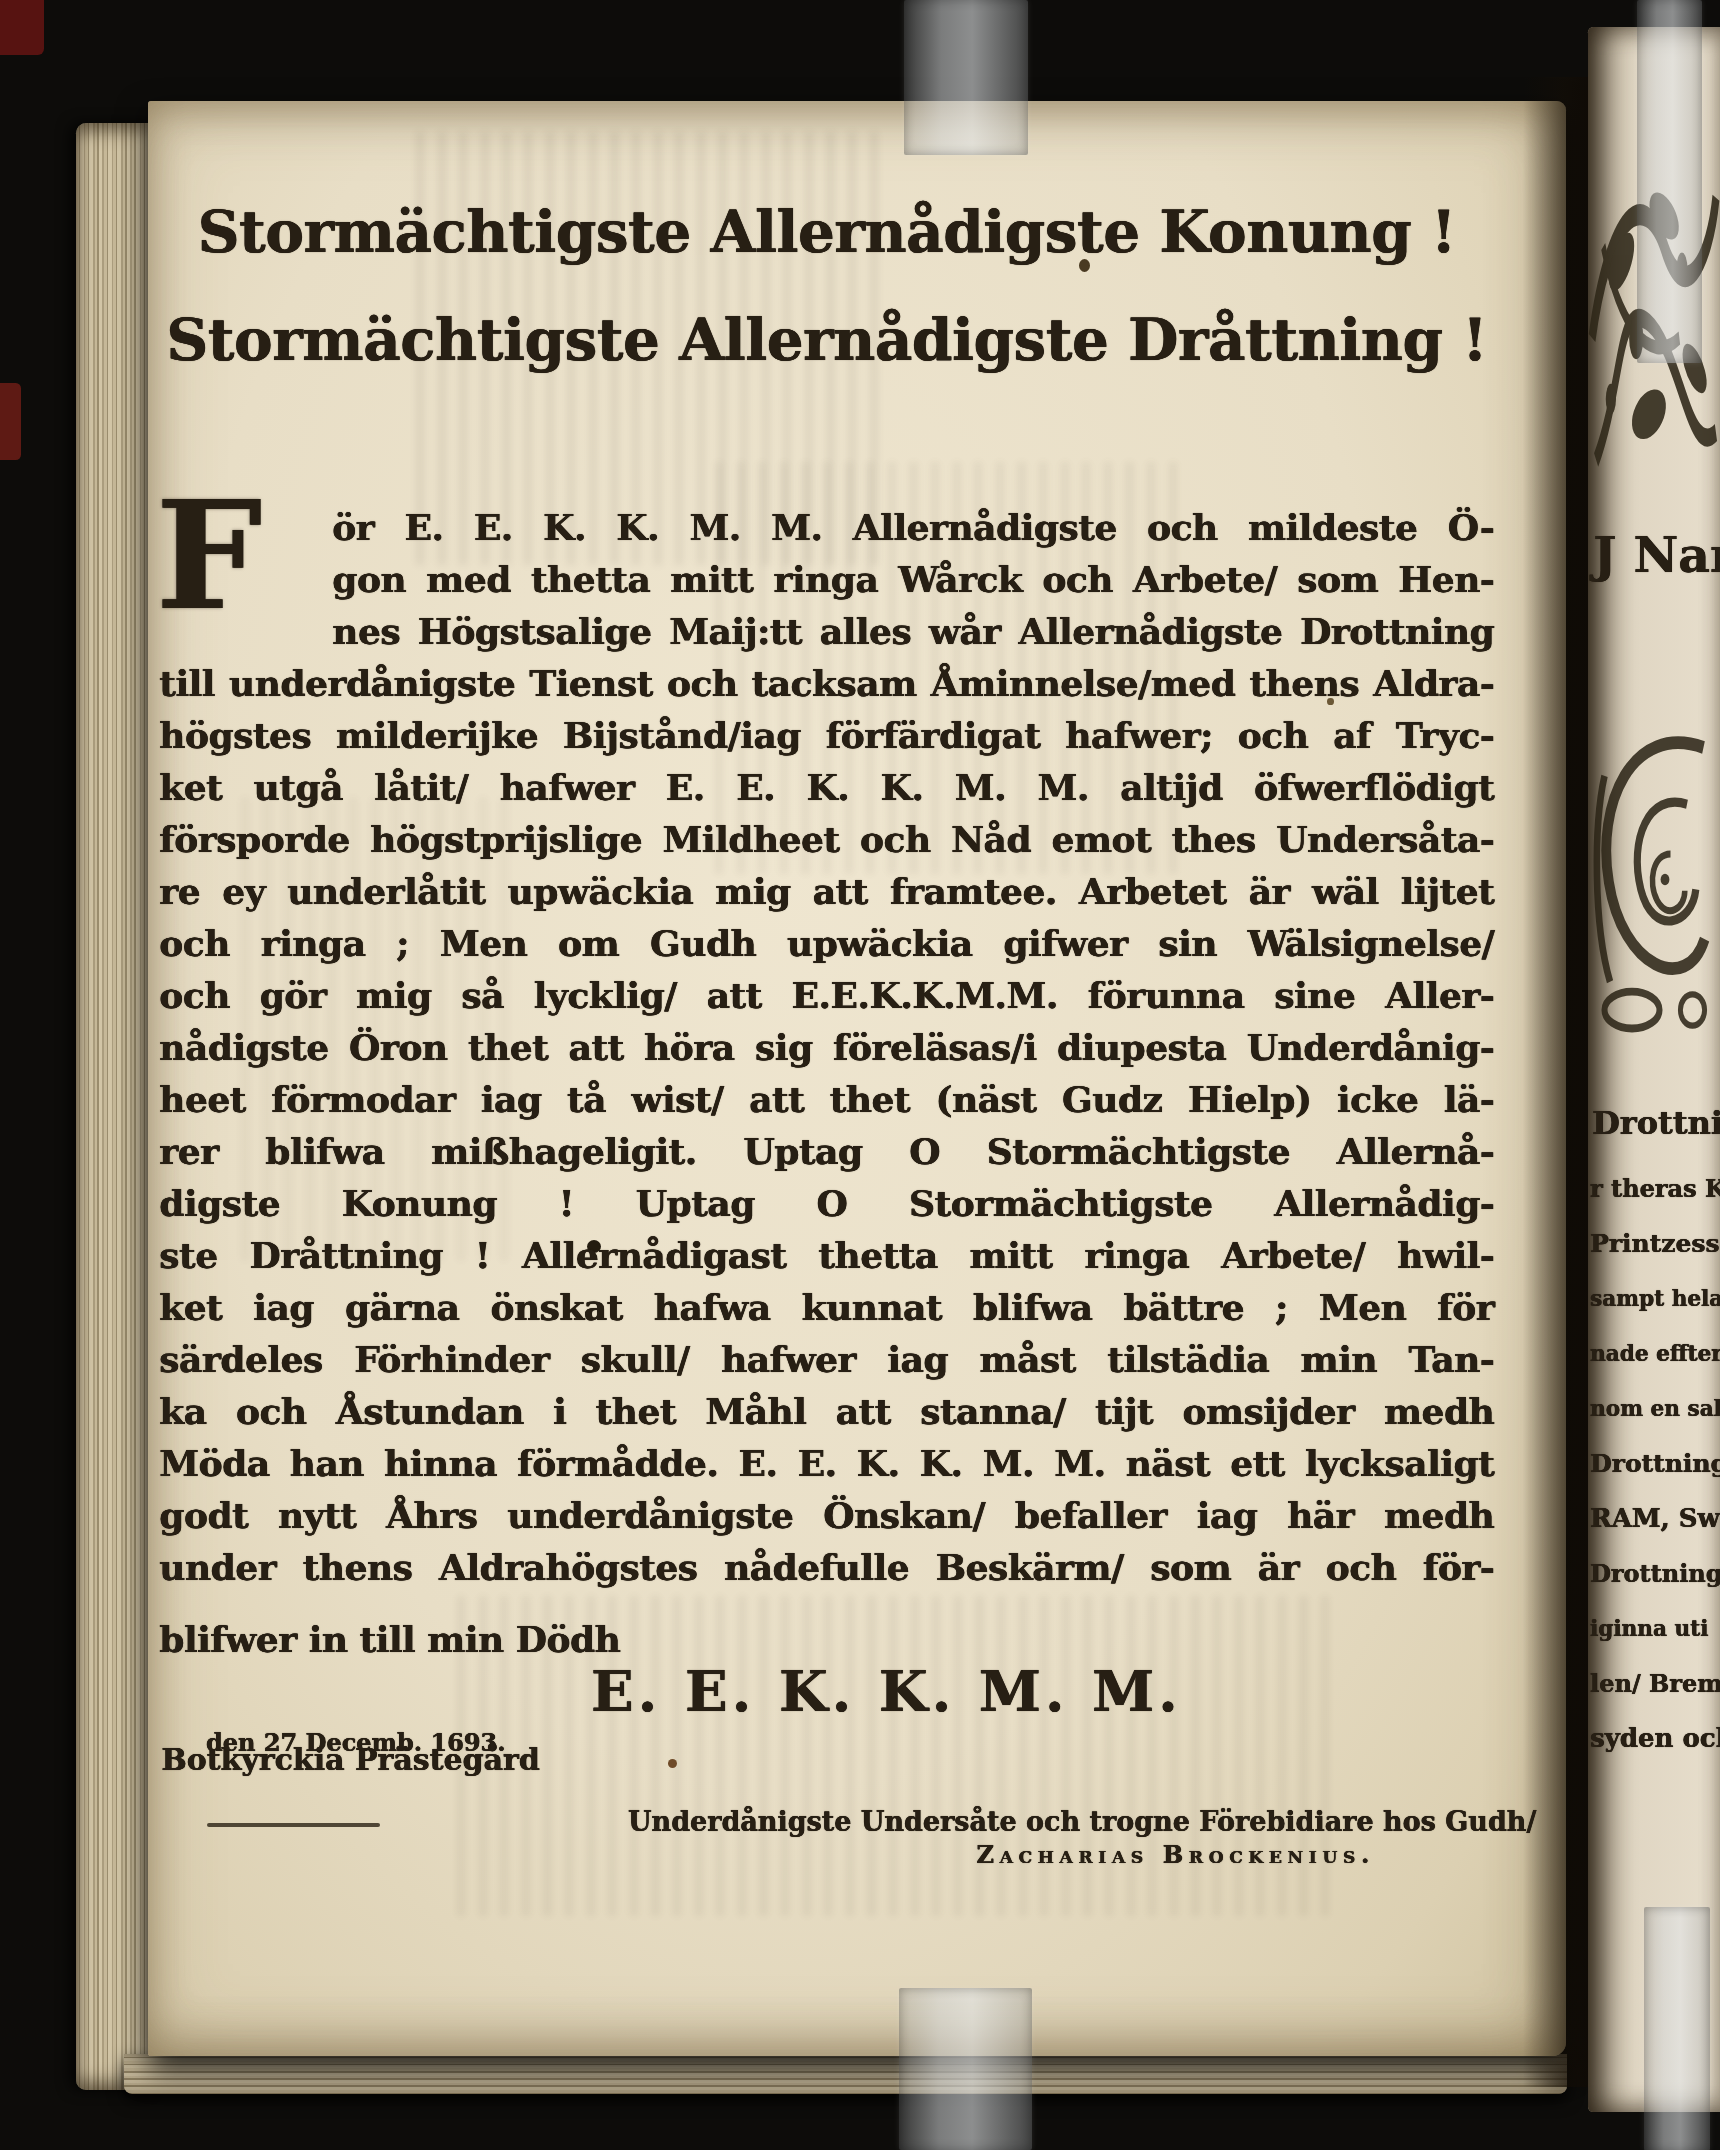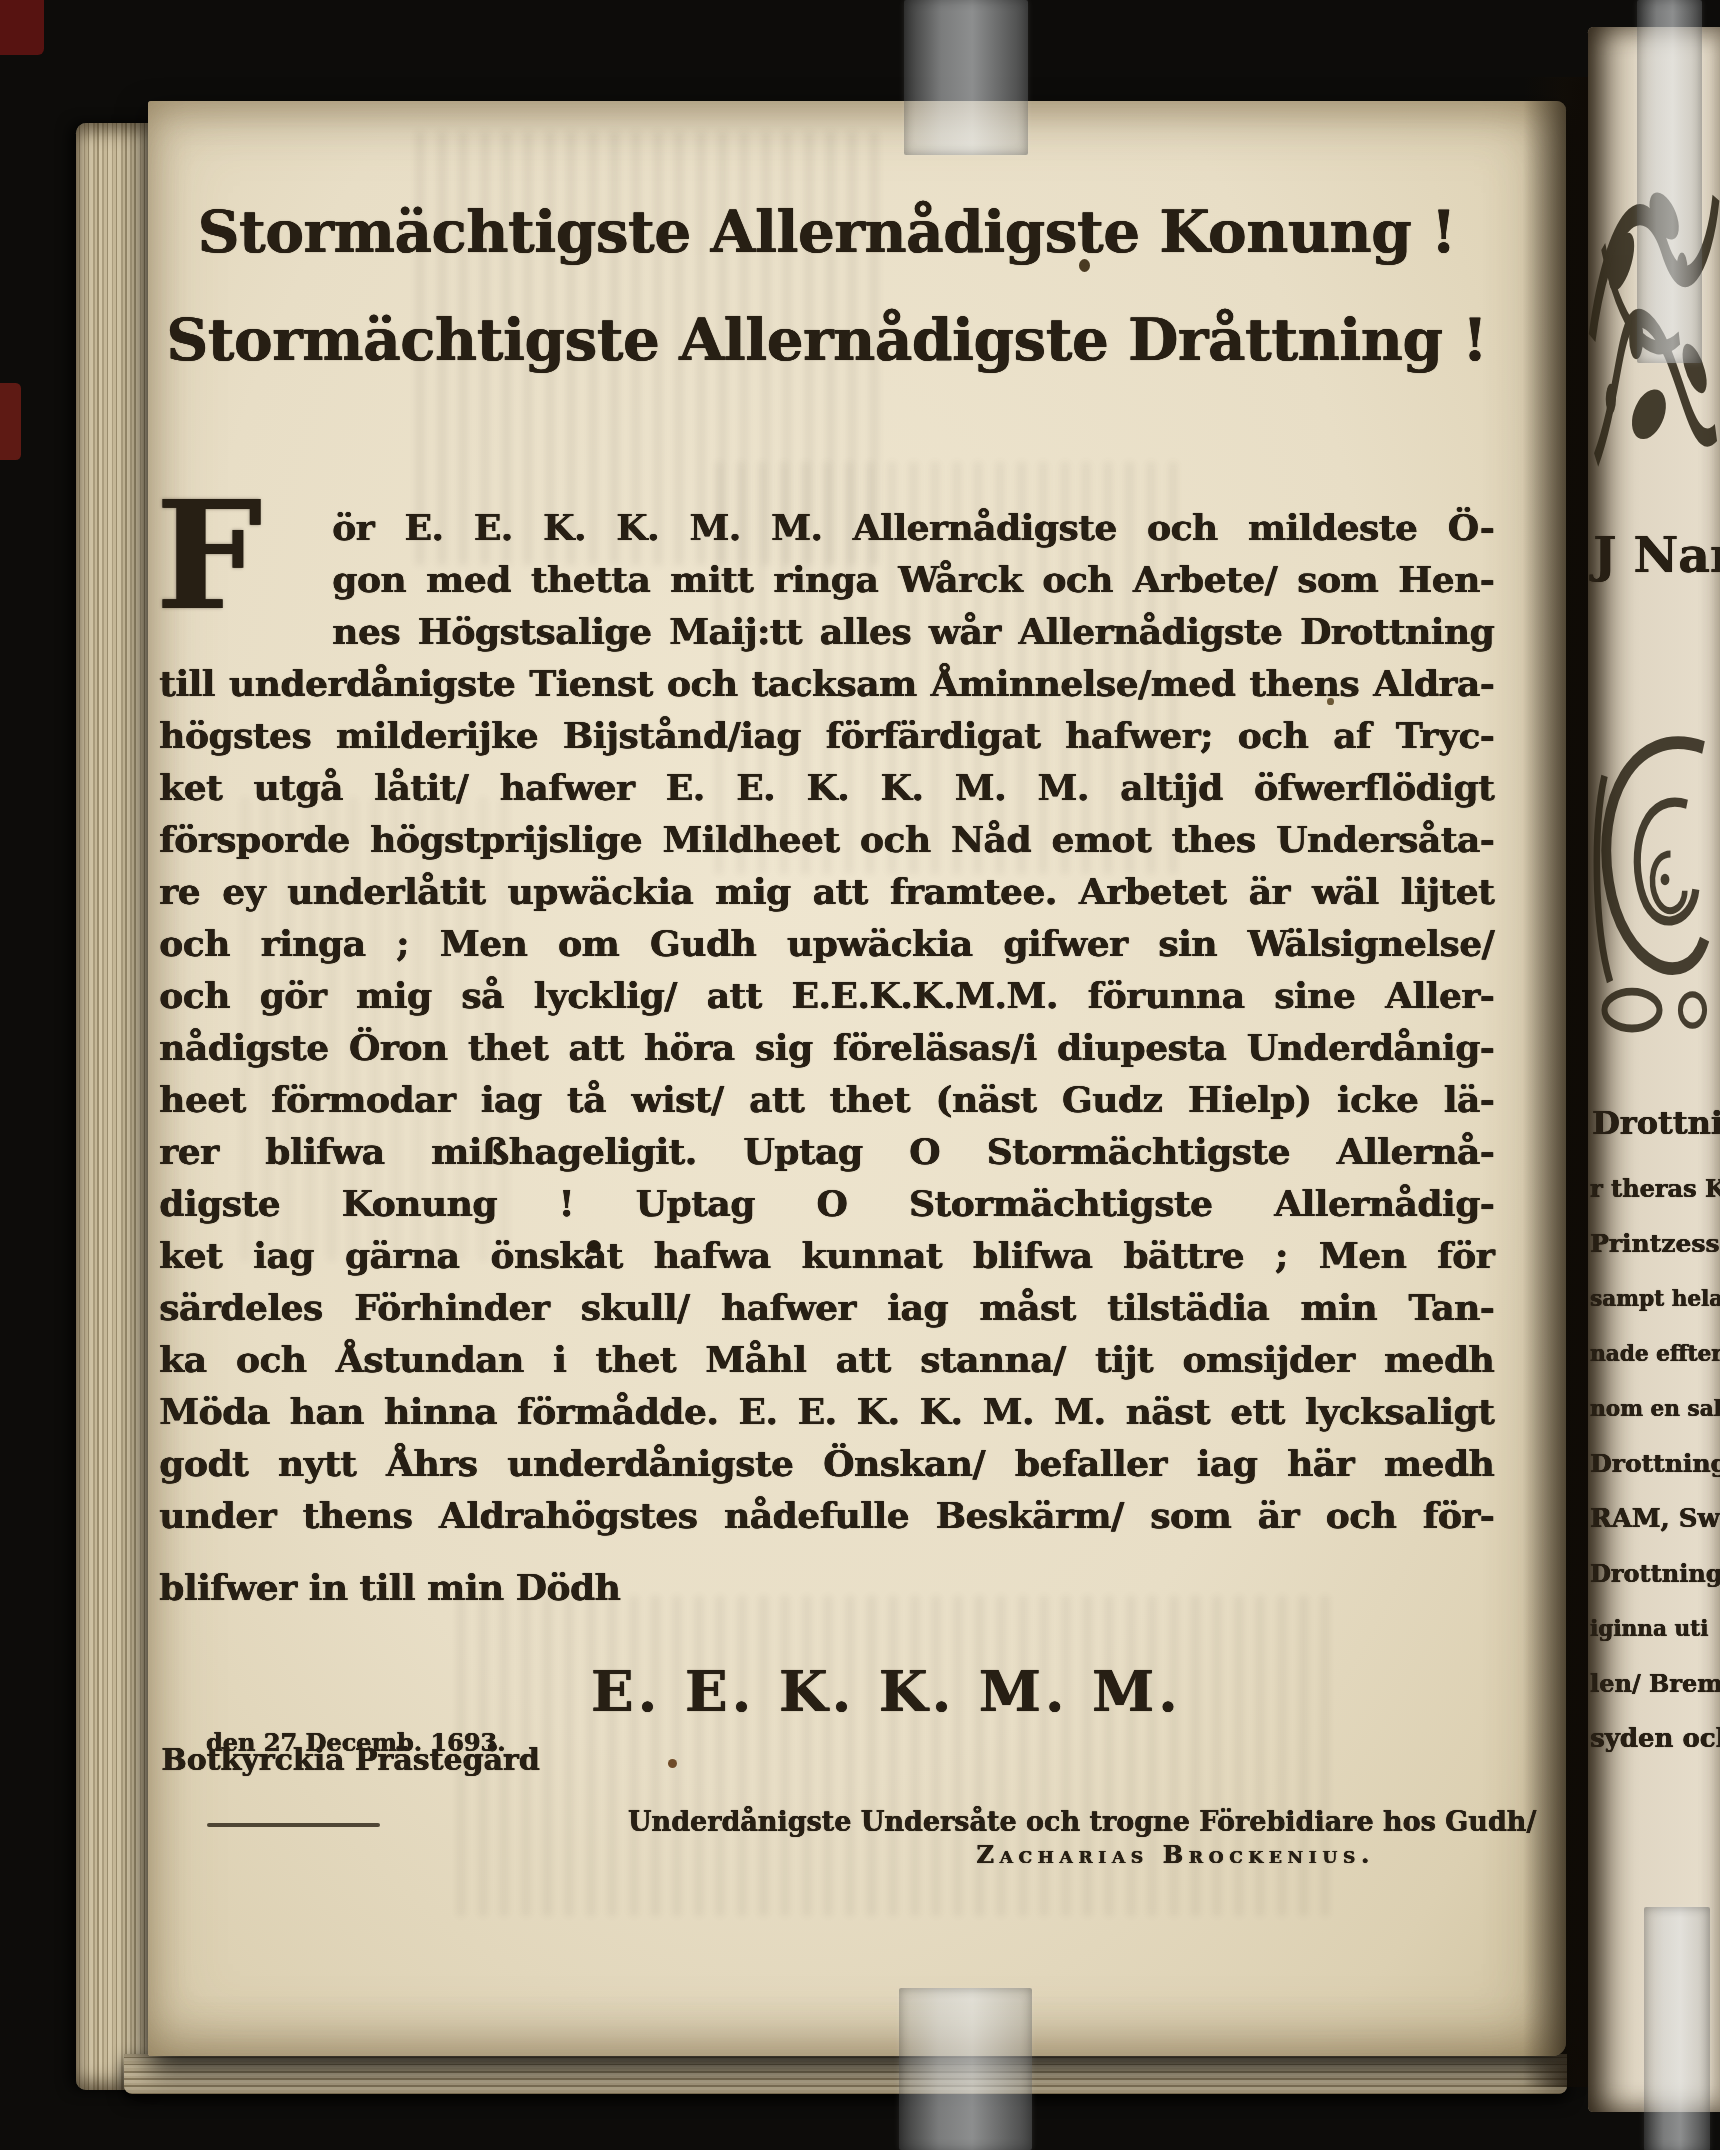--- a/index.html
+++ b/index.html
@@ -115,20 +115,21 @@
         <div class="bline ink">högstes milderijke Bijstånd/iag förfärdigat hafwer; och af Tryc-</div>
         <div class="bline ink">ket utgå låtit/ hafwer E. E. K. K. M. M. altijd öfwerflödigt</div>
         <div class="bline ink">försporde högstprijslige Mildheet och Nåd emot thes Undersåta-</div>
         <div class="bline ink">re ey underlåtit upwäckia mig att framtee. Arbetet är wäl lijtet</div>
         <div class="bline ink">och ringa ; Men om Gudh upwäckia gifwer sin Wälsignelse/</div>
         <div class="bline ink">och gör mig så lycklig/ att E.E.K.K.M.M. förunna sine Aller-</div>
         <div class="bline ink">nådigste Öron thet att höra sig föreläsas/i diupesta Underdånig-</div>
         <div class="bline ink">heet förmodar iag tå wist/ att thet (näst Gudz Hielp) icke lä-</div>
         <div class="bline ink">rer blifwa mißhageligit. Uptag O Stormächtigste Allernå-</div>
         <div class="bline ink">digste Konung ! Uptag O Stormächtigste Allernådig-</div>
+        <div class="bline ink">ste Dråttning ! Allernådigast thetta mitt ringa Arbete/ hwil-</div>
         <div class="bline ink">ket iag gärna önskat hafwa kunnat blifwa bättre ; Men för</div>
         <div class="bline ink">särdeles Förhinder skull/ hafwer iag måst tilstädia min Tan-</div>
         <div class="bline ink">ka och Åstundan i thet Måhl att stanna/ tijt omsijder medh</div>
         <div class="bline ink">Möda han hinna förmådde. E. E. K. K. M. M. näst ett lycksaligt</div>
         <div class="bline ink">godt nytt Åhrs underdånigste Önskan/ befaller iag här medh</div>
         <div class="bline ink">under thens Aldrahögstes nådefulle Beskärm/ som är och för-</div>
         <div class="bline ink">blifwer in till min Dödh</div>
       </div>
 
     <div class="royal-initials ink">E. E. K. K. M. M.</div>

